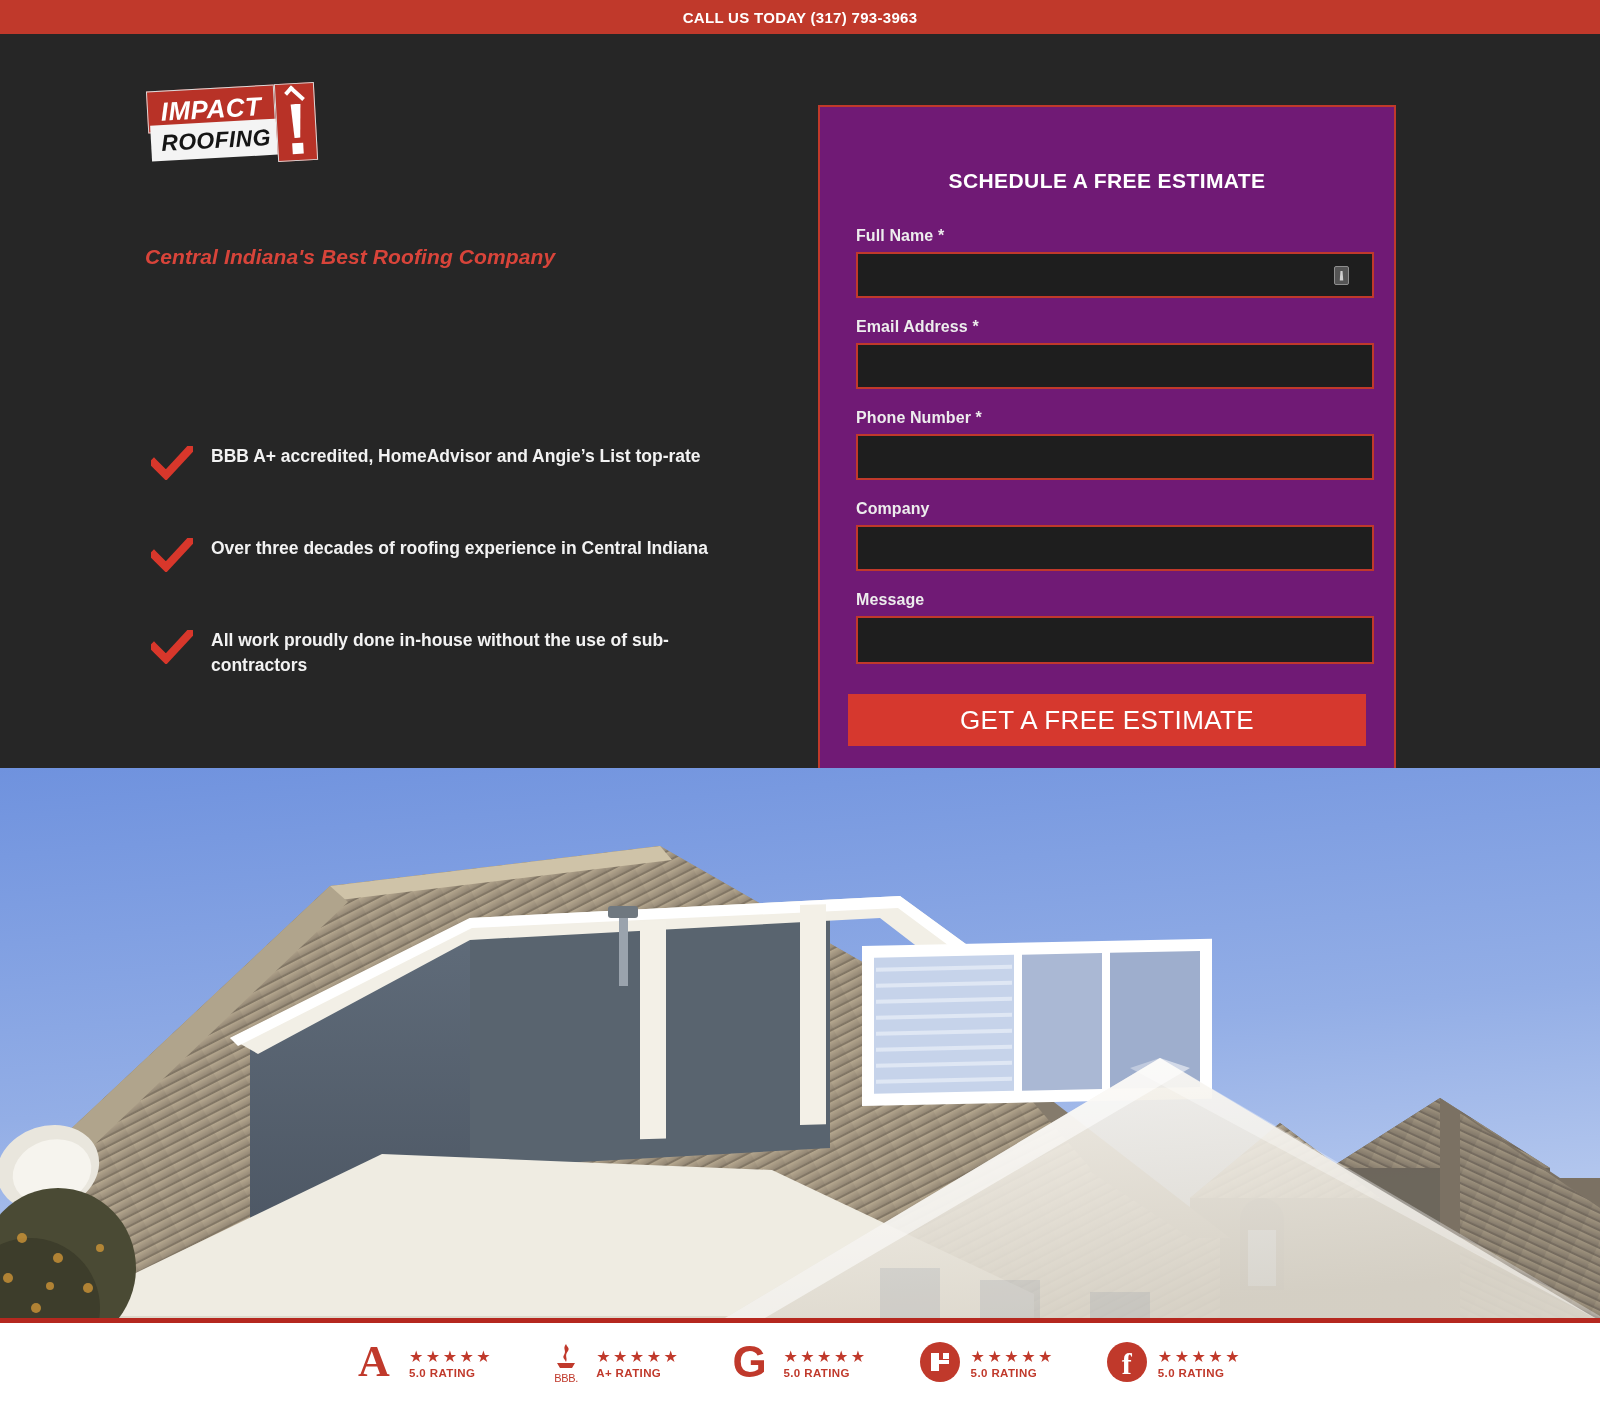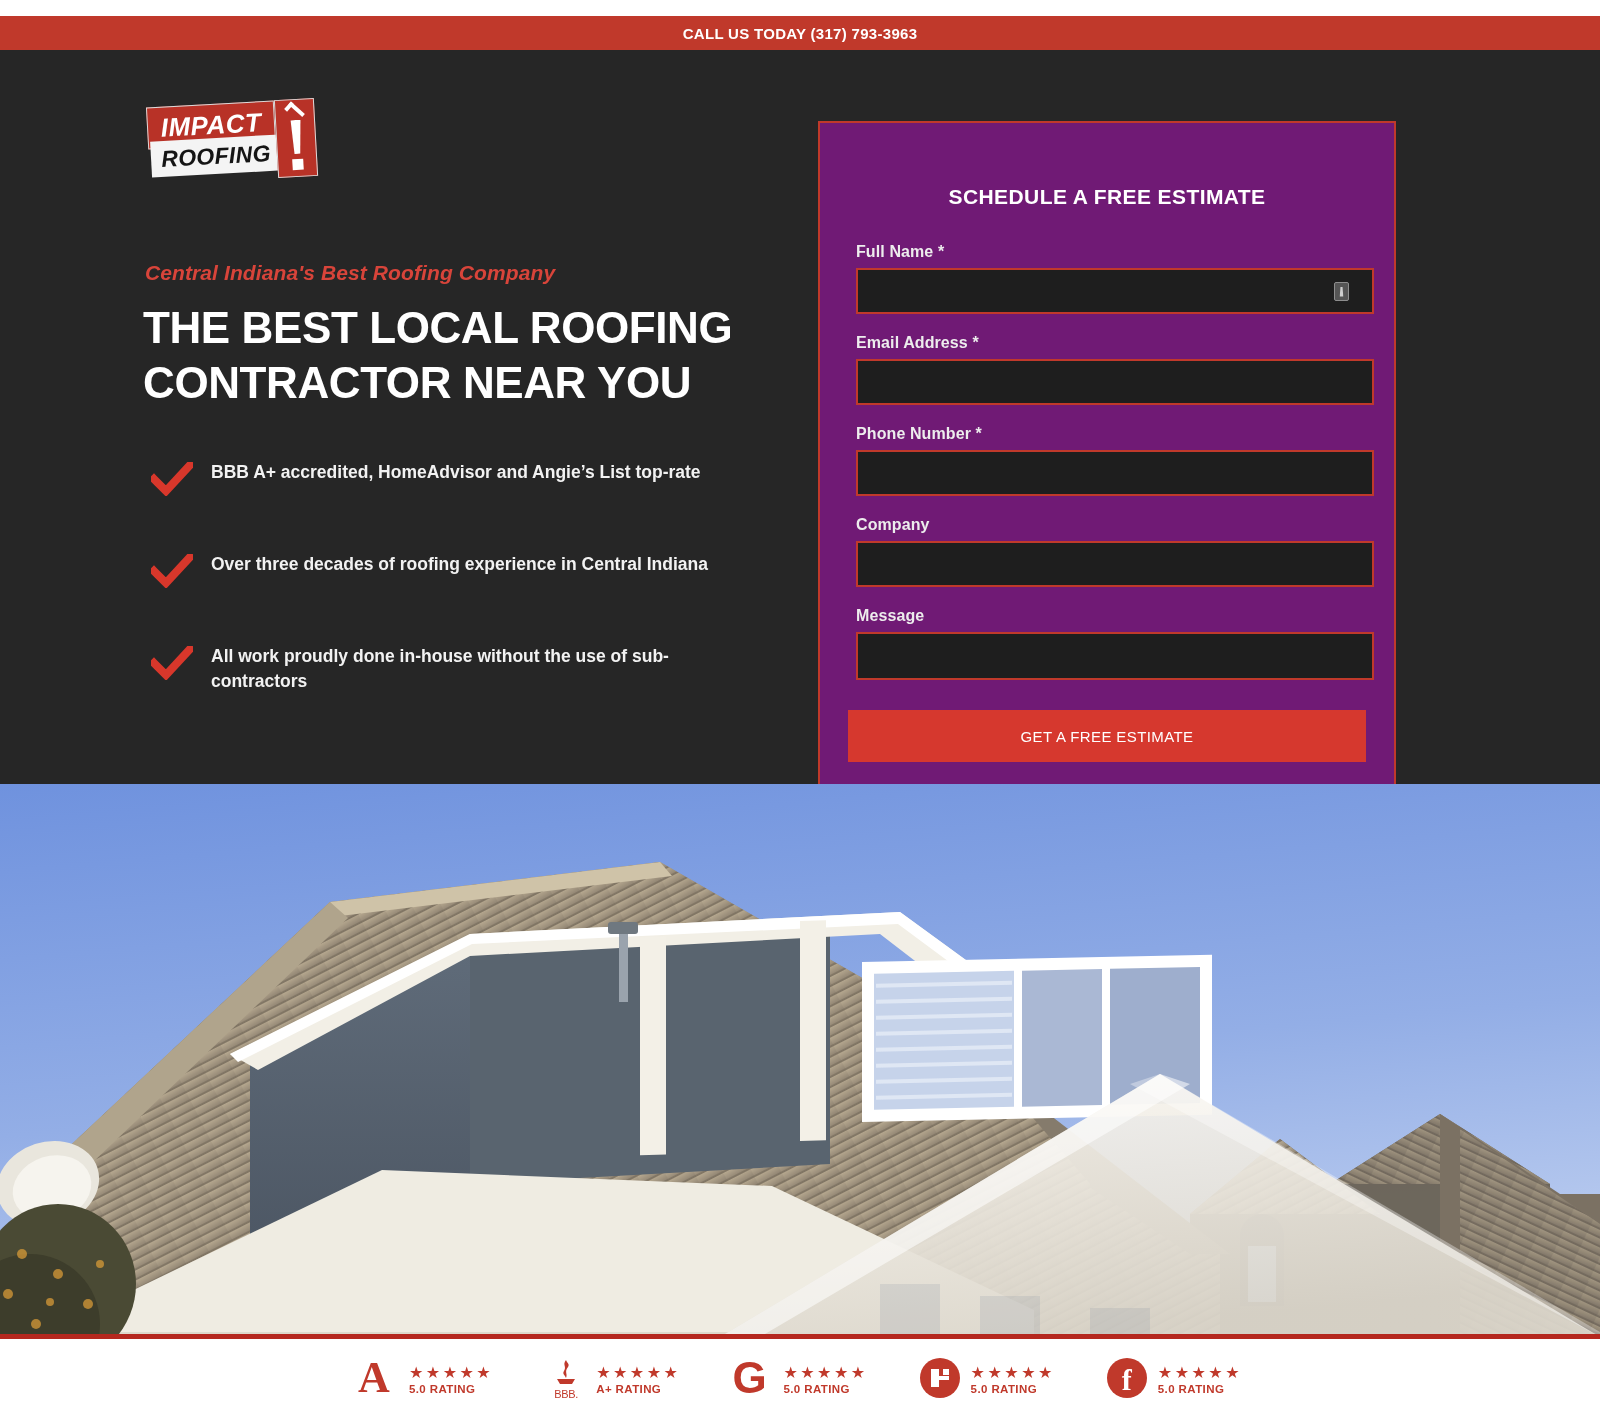--- a/index.html
+++ b/index.html
@@ -3,21 +3,21 @@
 <meta charset="utf-8">
 <style>
   * { box-sizing: border-box; margin: 0; padding: 0; }
   html, body {
     width: 1600px;
     height: 1405px;
     background: #ffffff;
     font-family: "Liberation Sans", sans-serif;
     overflow: hidden;
   }
-  .page { position: relative; width: 1600px; height: 1023px; background: #fff; margin-top: 16px; }
+  .page { position: relative; width: 1600px; height: 1023px; background: #fff; }
 
   
   .callbar {
     position: absolute; left: 0; top: 0; width: 1600px; height: 34px;
     background: #c0392b;
     display: flex; align-items: center; justify-content: center;
   }
   .callbar-text {
     color: #fff; font-size: 15px; font-weight: bold; letter-spacing: .3px;
     font-family: "Liberation Sans", sans-serif;
@@ -120,21 +120,21 @@
     display: flex; align-items: center; justify-content: center;
   }
   .autofill-icon i {
     display: block; width: 5px; height: 10px; background: #cfcfcf;
     clip-path: polygon(30% 0, 70% 0, 85% 100%, 15% 100%);
     font-style: normal;
   }
   .submit-btn {
     display: block; width: 518px; height: 52px; margin: 30px 28px 0 28px;
     background: #d6382e; border: none; color: #fff;
-    font-size: 15px; font-family: "Liberation Sans", sans-serif;
+    font-size: 26px; font-family: "Liberation Sans", sans-serif;
     letter-spacing: .4px; cursor: pointer;
   }
 
   
   .photo {
     position: absolute; left: 0; top: 768px; width: 1600px; height: 553px;
     overflow: hidden; background: #7d9ee0;
   }
   .photo svg { position: absolute; left: 0; top: 0; }
   .red-rule {
@@ -186,21 +186,20 @@
       <span>ROOFING</span>
     </div>
     <div class="logo-bang">
       <div class="chev"></div>
       <div class="bar"></div>
       <div class="dot"></div>
     </div>
   </div>
 
   <div class="eyebrow">Central Indiana's Best Roofing Company</div>
-  <h1 class="headline">THE BEST LOCAL ROOFING CONTRACTOR NEAR YOU</h1>
 
   <div class="bullets">
     <div class="bullet">
       <span class="check">
         <svg width="42" height="34" viewBox="0 0 42 34">
             <path d="M3 17 L15 29 L39 3" stroke="#d8372b" stroke-width="8" fill="none" stroke-linecap="square"></path>
           </svg>
       </span>
       <div class="bullet-text">BBB A+ accredited, HomeAdvisor and Angie’s List top-rate</div>
     </div>

